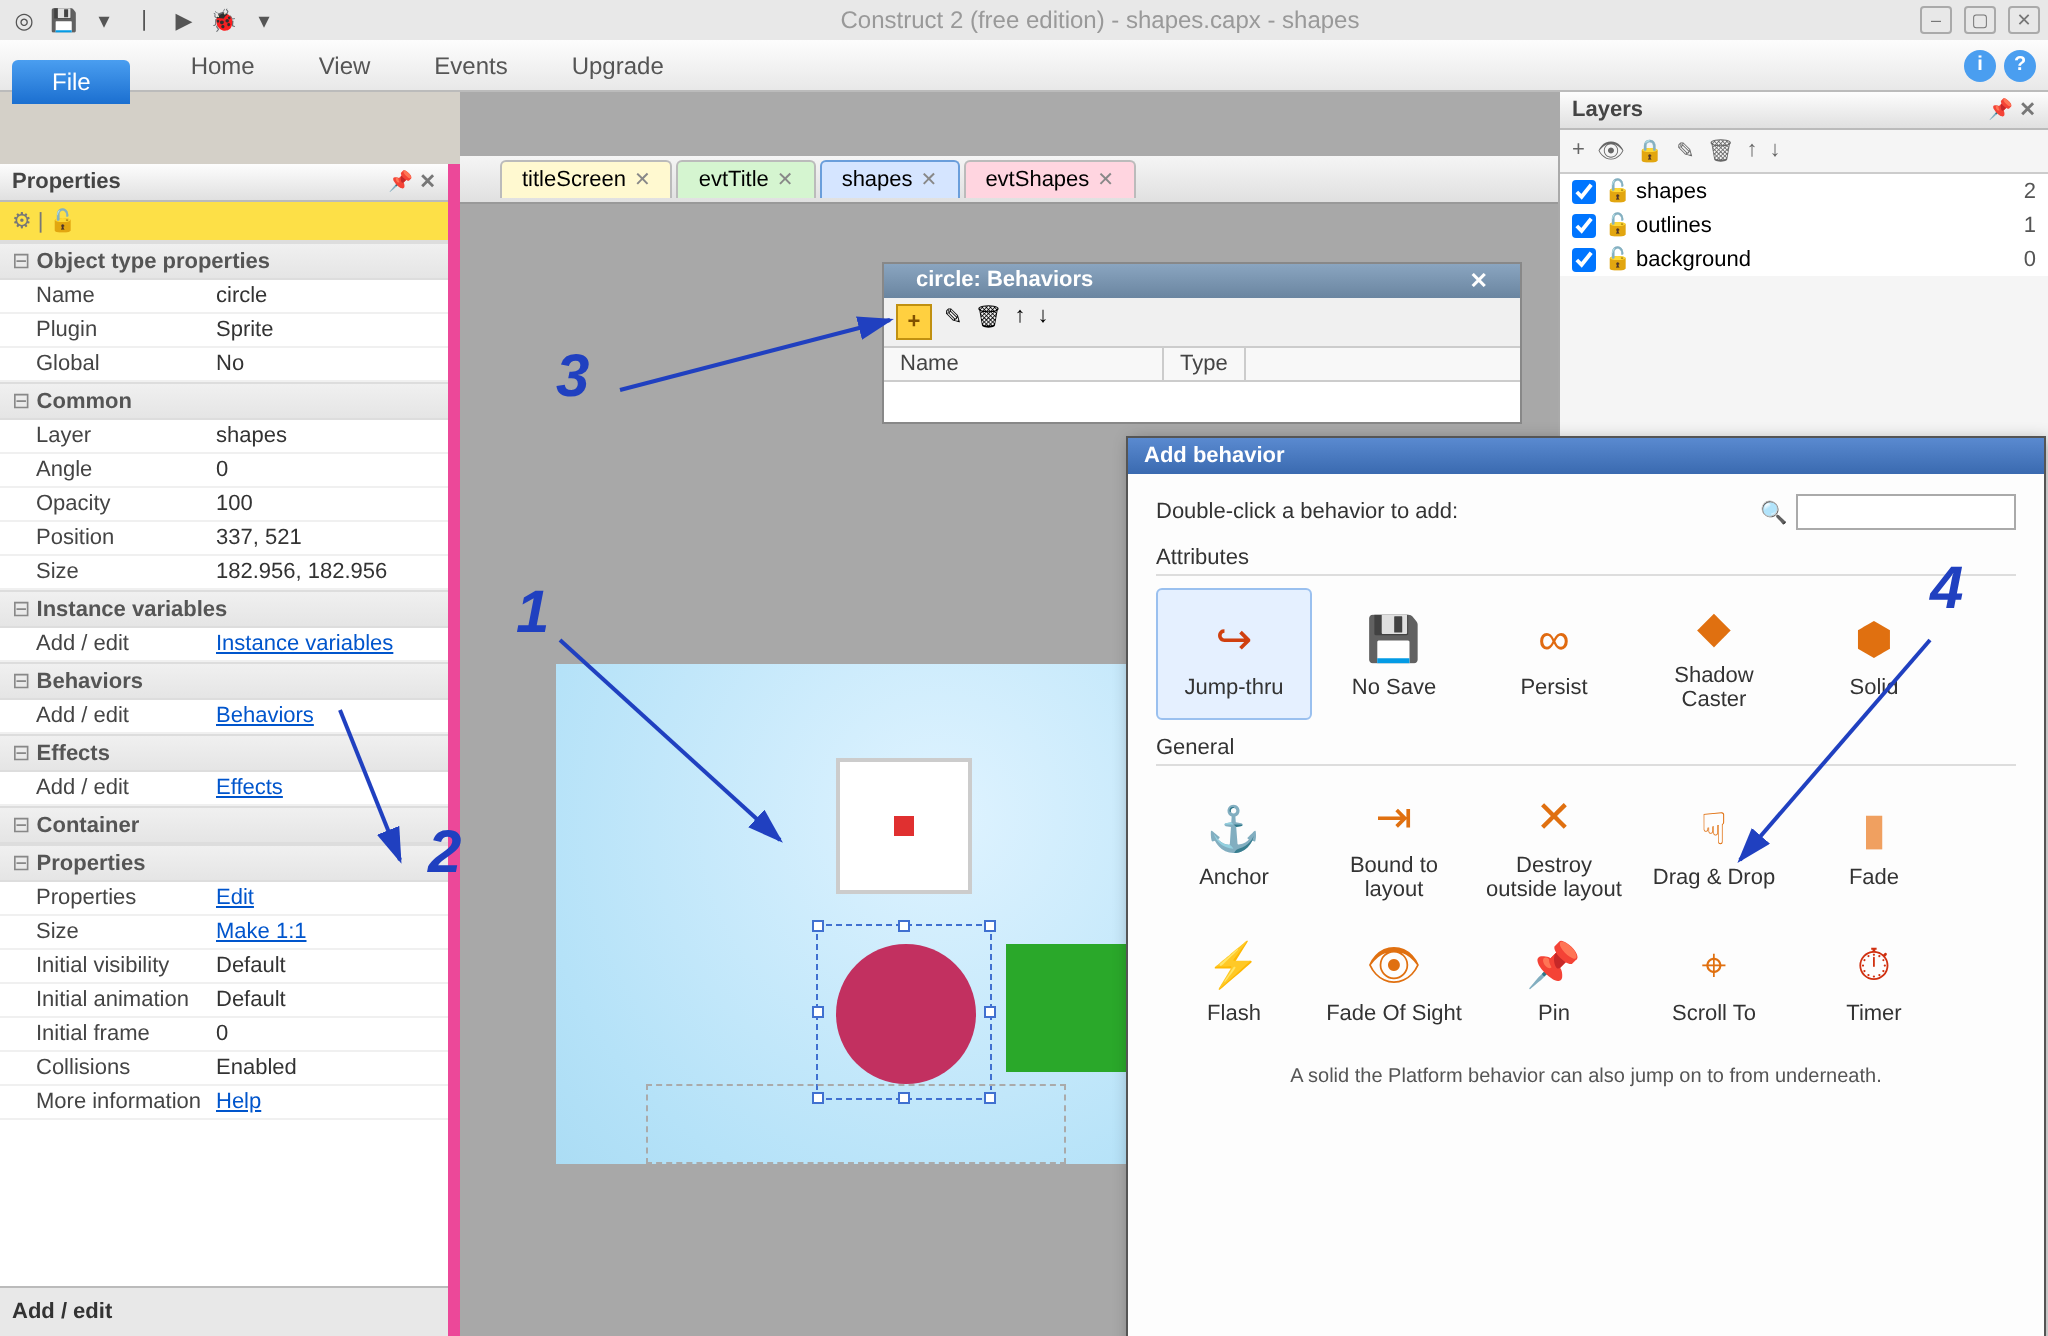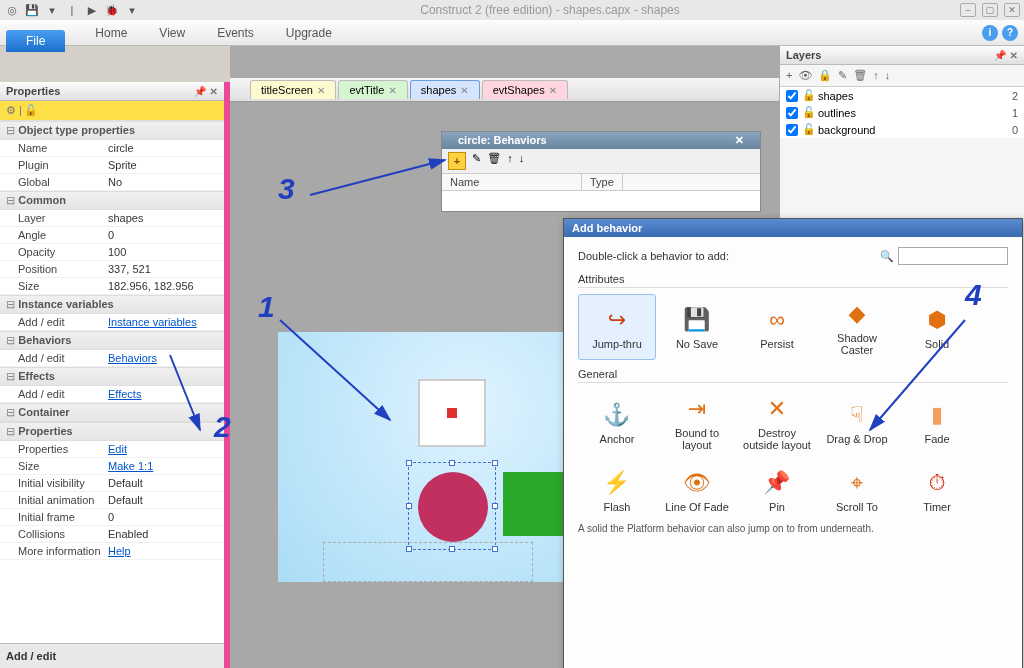--- a/index.html
+++ b/index.html
@@ -82,21 +82,21 @@
 .addb-title { background: linear-gradient(#5a8ad0,#3a6ab0); color: #fff; padding: 3px 8px; font-size: 11px; font-weight: bold; }
 .addb-body { padding: 10px 14px; }
 .addb-hint { color: #333; margin-bottom: 6px; display: flex; align-items: center; }
 .addb-search { margin-left: auto; display: flex; align-items: center; gap: 4px; }
 .addb-search input { border: 1px solid #aaa; height: 18px; width: 110px; }
 .addb-section { font-weight: normal; color: #333; border-bottom: 1px solid #ddd; margin: 8px 0 6px; padding-bottom: 2px; }
 .addb-grid { display: flex; flex-wrap: wrap; gap: 2px; }
 .addb-item { width: 78px; height: 66px; display: flex; flex-direction: column; align-items: center; justify-content: center; text-align: center; font-size: 10px; color: #333; border-radius: 3px; padding: 2px; }
 .addb-item.sel { background: #e5f0ff; border: 1px solid #9ac0ef; }
 .addb-item .ico { width: 32px; height: 32px; display: flex; align-items: center; justify-content: center; font-size: 22px; margin-bottom: 2px; }
-.addb-desc { color: #555; font-size: 10px; }
+.addb-desc { color: #555; margin-top: 10px; font-size: 10px; text-align: center; }
 .addb-footer { position: absolute; bottom: 0; left: 0; right: 0; padding: 8px 14px; display: flex; align-items: center; background: #f0f0f0; border-top: 1px solid #ddd; }
 .addb-footer .help { color: #0055cc; text-decoration: underline; }
 .addb-footer .btns { margin-left: auto; display: flex; gap: 8px; }
 .addb-footer button { padding: 3px 20px; border: 1px solid #999; background: linear-gradient(#fdfdfd,#e5e5e5); border-radius: 2px; }
 
 
 .anno-num { position: absolute; font-size: 30px; font-weight: bold; color: #2040c0; font-style: italic; z-index: 20; }
 .anno-arrow { position: absolute; z-index: 19; }
 </style>
 </head>
@@ -374,21 +374,21 @@
         <div class="addb-item">
           <div class="ico" style="color:#f0a060">▮</div>
           <div>Fade</div>
         </div>
         <div class="addb-item">
           <div class="ico" style="color:#f0a010">⚡</div>
           <div>Flash</div>
         </div>
         <div class="addb-item">
           <div class="ico" style="color:#e07010">👁</div>
-          <div>Line Of Fade</div>
+          <div>Fade Of Sight</div>
         </div>
         <div class="addb-item">
           <div class="ico" style="color:#e07010">📌</div>
           <div>Pin</div>
         </div>
         <div class="addb-item">
           <div class="ico" style="color:#e07010">⌖</div>
           <div>Scroll To</div>
         </div>
         <div class="addb-item">

